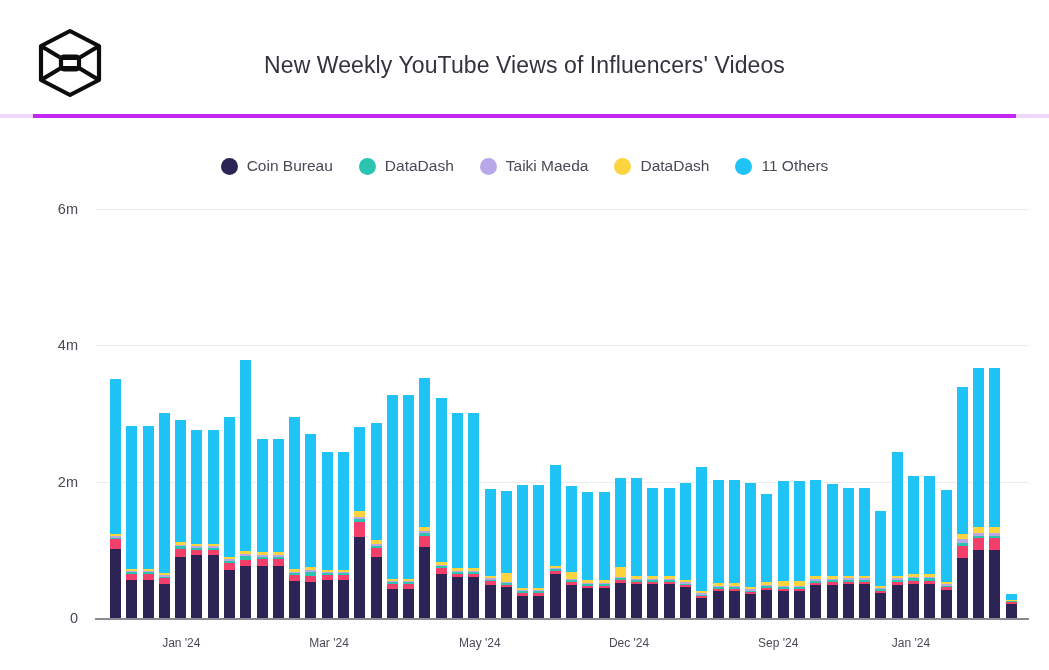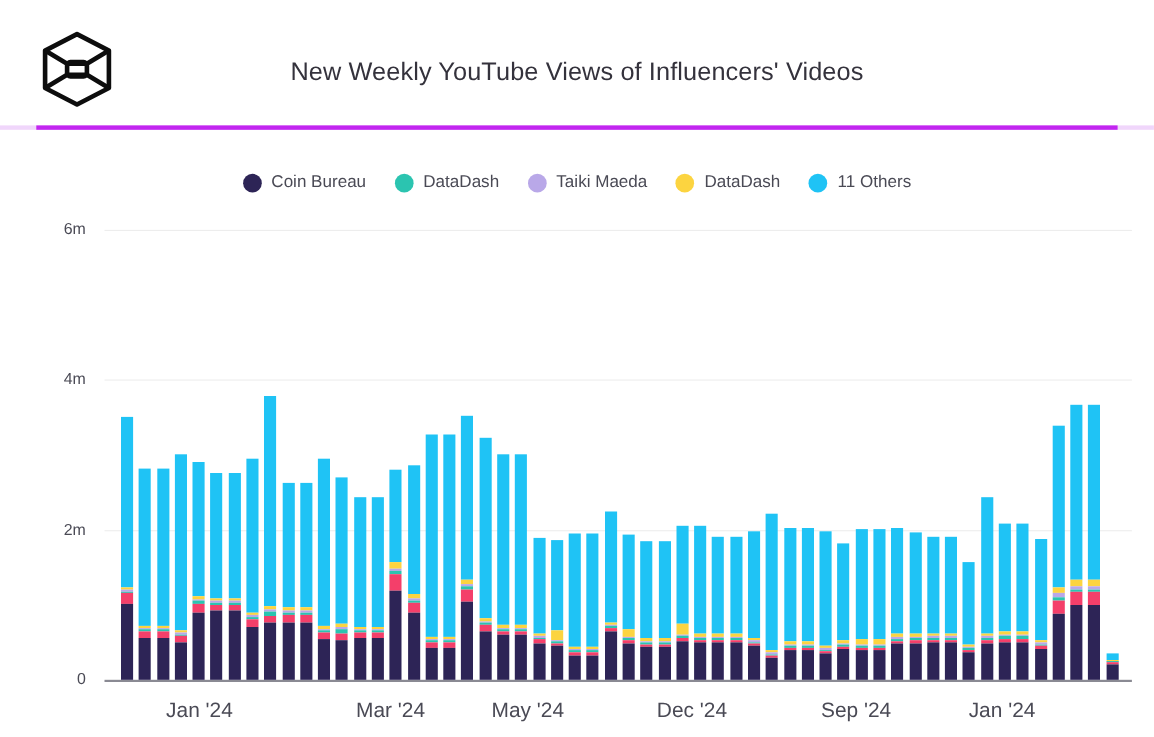--- a/index.html
+++ b/index.html
@@ -70,21 +70,21 @@
     background:#8a8a93;
   }
   .ytick{
     position:absolute;right:0;width:60px;text-align:right;
     font-size:14.5px;color:#4a4a55;
     transform:translateY(-50%);
   }
   .ytick-wrap{position:absolute;left:18px;width:60px;}
   .xtick{
     position:absolute;
-    font-size:19px;color:#4a4a55;
+    font-size:12px;color:#4a4a55;
     transform:translateX(-50%);
     white-space:nowrap;
   }
   #bars{
     position:absolute;left:0;top:0;width:1049px;height:480px;
   }
   .bar{
     position:absolute;bottom:52px;width:11px;
     display:flex;flex-direction:column-reverse;
   }
@@ -594,19 +594,19 @@
         <span class="seg" style="height: 13.6333px; background: rgb(45, 36, 86);"></span>
         <span class="seg" style="height: 2.045px; background: rgb(244, 63, 106);"></span>
         <span class="seg" style="height: 1.0225px; background: rgb(43, 196, 176);"></span>
         <span class="seg" style="height: 0.681667px; background: rgb(185, 168, 232);"></span>
         <span class="seg" style="height: 1.0225px; background: rgb(252, 212, 64);"></span>
         <span class="seg" style="height: 5.45333px; background: rgb(31, 195, 245);"></span>
       </div>
     </div>
   <div id="xaxis-layer">
       <div class="xtick" style="left: 181.327px; top: 446px;">Jan '24</div>
-      <div class="xtick" style="left: 340px; top: 446px; padding-left: 30px;">Mar '24</div>
+      <div class="xtick" style="left: 314px; top: 446px; padding-left: 30px;">Mar '24</div>
       <div class="xtick" style="left: 479.8px; top: 446px;">May '24</div>
       <div class="xtick" style="left: 629.036px; top: 446px;">Dec '24</div>
       <div class="xtick" style="left: 778.273px; top: 446px;">Sep '24</div>
       <div class="xtick" style="left: 910.927px; top: 446px;">Jan '24</div>
     </div>
 </div>
 
 </body></html>

